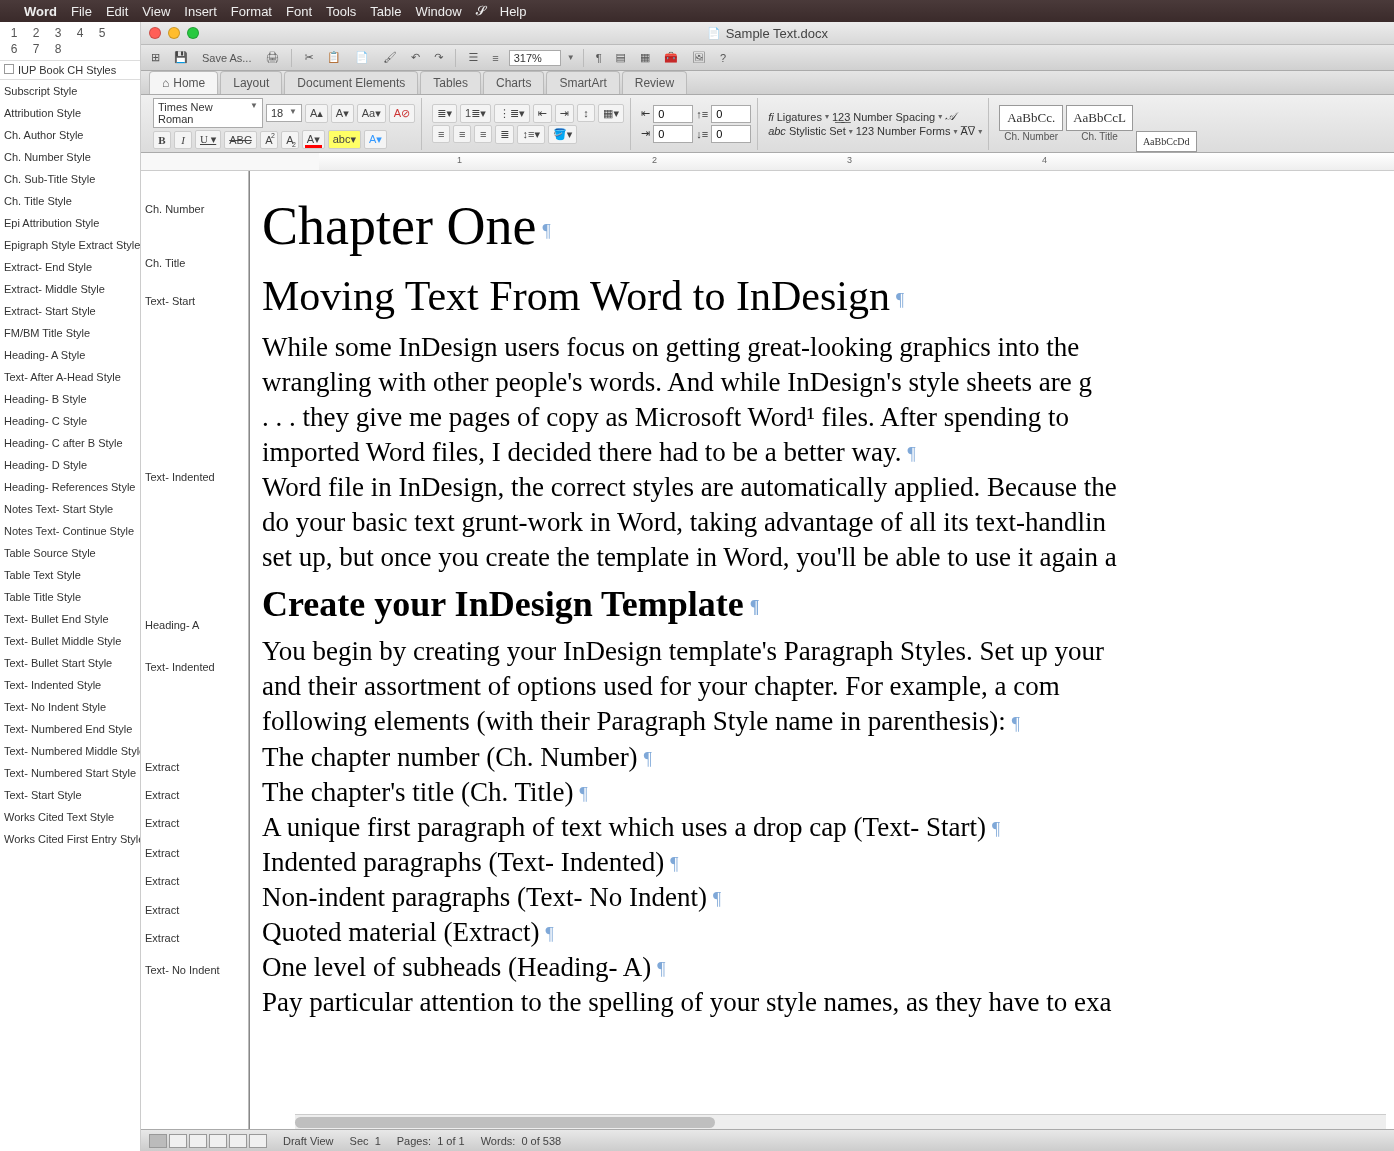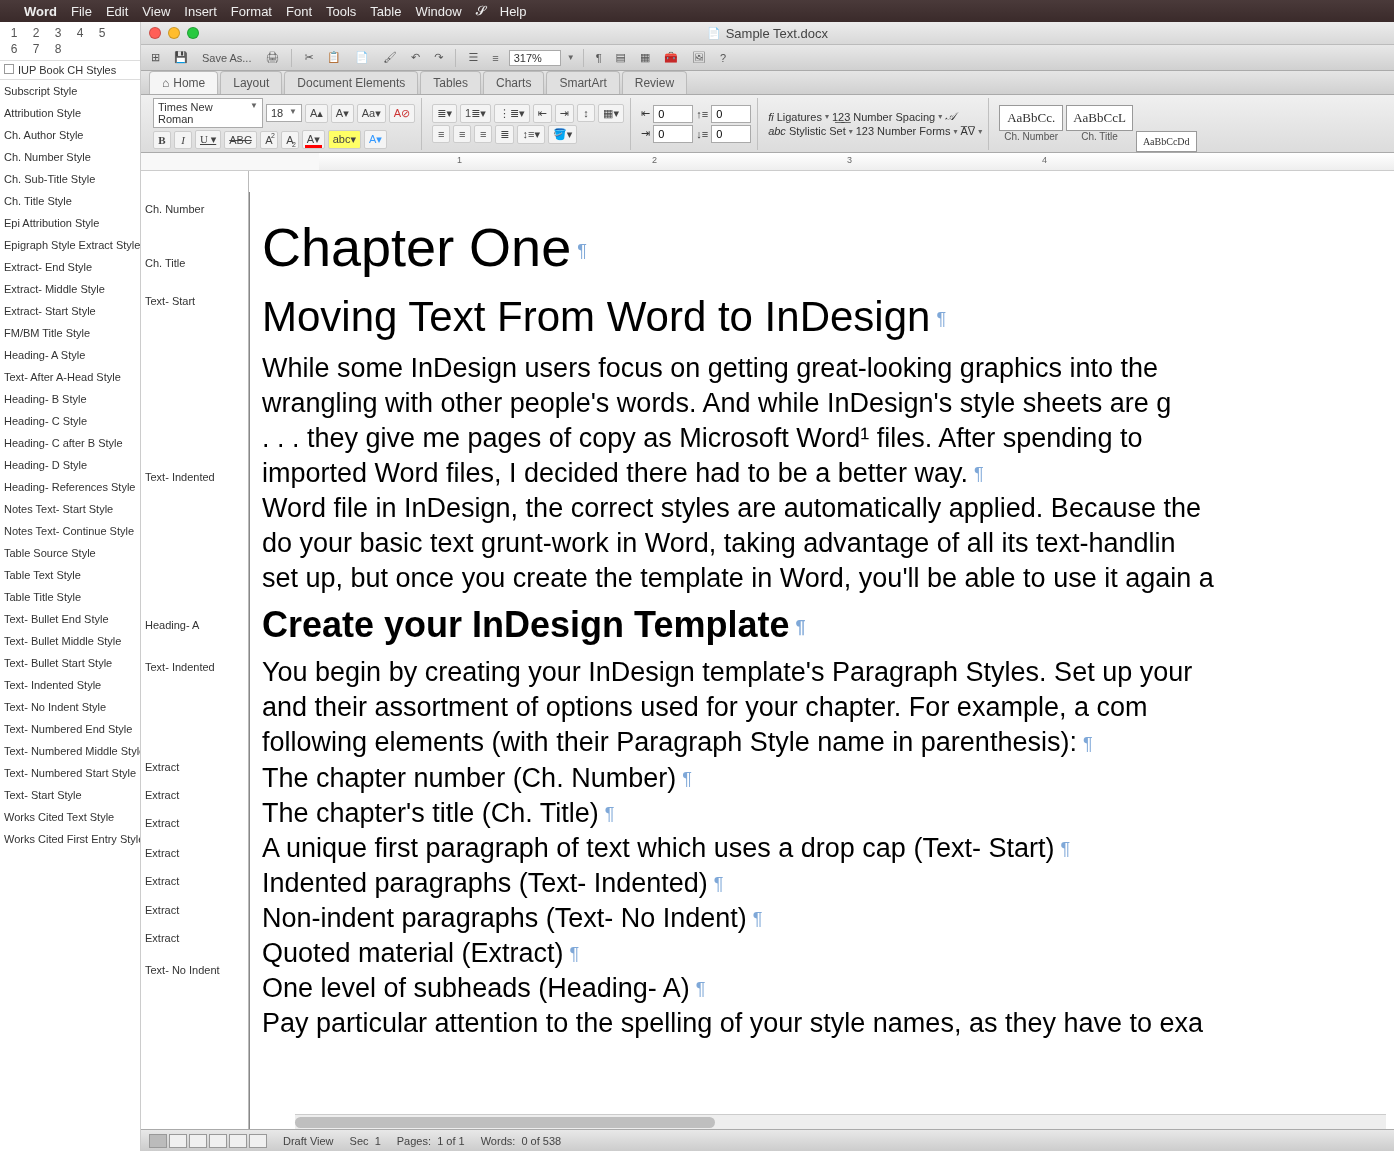--- a/index.html
+++ b/index.html
@@ -57,21 +57,21 @@
 .style-preview.small { font-size: 10px; min-width: 42px; margin-top: 47px; }
 .style-label { font-size: 10px; text-align: center; color: #555; }
 
 .ruler { height: 18px; background: #f8f8f8; border-bottom: 1px solid #ccc; position: relative; font-size: 9px; color: #666; overflow: hidden; }
 .ruler-inner { position: absolute; left: 178px; right: 0; top: 0; bottom: 0; background: linear-gradient(#fff,#eee); }
 .ruler-mark { position: absolute; top: 2px; font-size: 9px; }
 
 .doc-area { flex: 1; display: flex; overflow: hidden; background: #fff; position: relative; }
 .style-col { width: 108px; border-right: 1px solid #bbb; background: #fff; position: relative; }
 .style-col div { position: absolute; left: 4px; font-size: 11px; color: #333; white-space: nowrap; }
-.page { flex: 1; padding: 20px 0 0 12px; font-family: Liberation Sans, sans-serif; color: #000; overflow: hidden; position: relative; border-left: 1px solid #888; margin-top: 21px; }
+.page { flex: 1; padding: 20px 0 0 12px; font-family: Liberation Serif, serif; color: #000; overflow: hidden; position: relative; border-left: 1px solid #888; }
 .page p { font-size: 27px; line-height: 1.3; text-align: justify; white-space: nowrap; }
 .page .ch-num { font-size: 54px; font-weight: normal; margin-bottom: 8px; }
 .page .ch-title { font-size: 42px; margin-bottom: 6px; }
 .page .head-a { font-size: 36px; font-weight: bold; margin: 6px 0; }
 .pil { color: #7fa8d8; font-size: 18px; vertical-align: middle; margin-left: 6px; }
 
 .statusbar { height: 22px; background: linear-gradient(#e8e8e8, #cccccc); display: flex; align-items: center; padding: 0 8px; gap: 16px; font-size: 11px; color: #444; border-top: 1px solid #aaa; }
 .view-icons { display: flex; gap: 2px; }
 .view-icons .v { width: 18px; height: 14px; border: 1px solid #999; background: #f0f0f0; }
 .view-icons .v.active { background: #bbb; }

